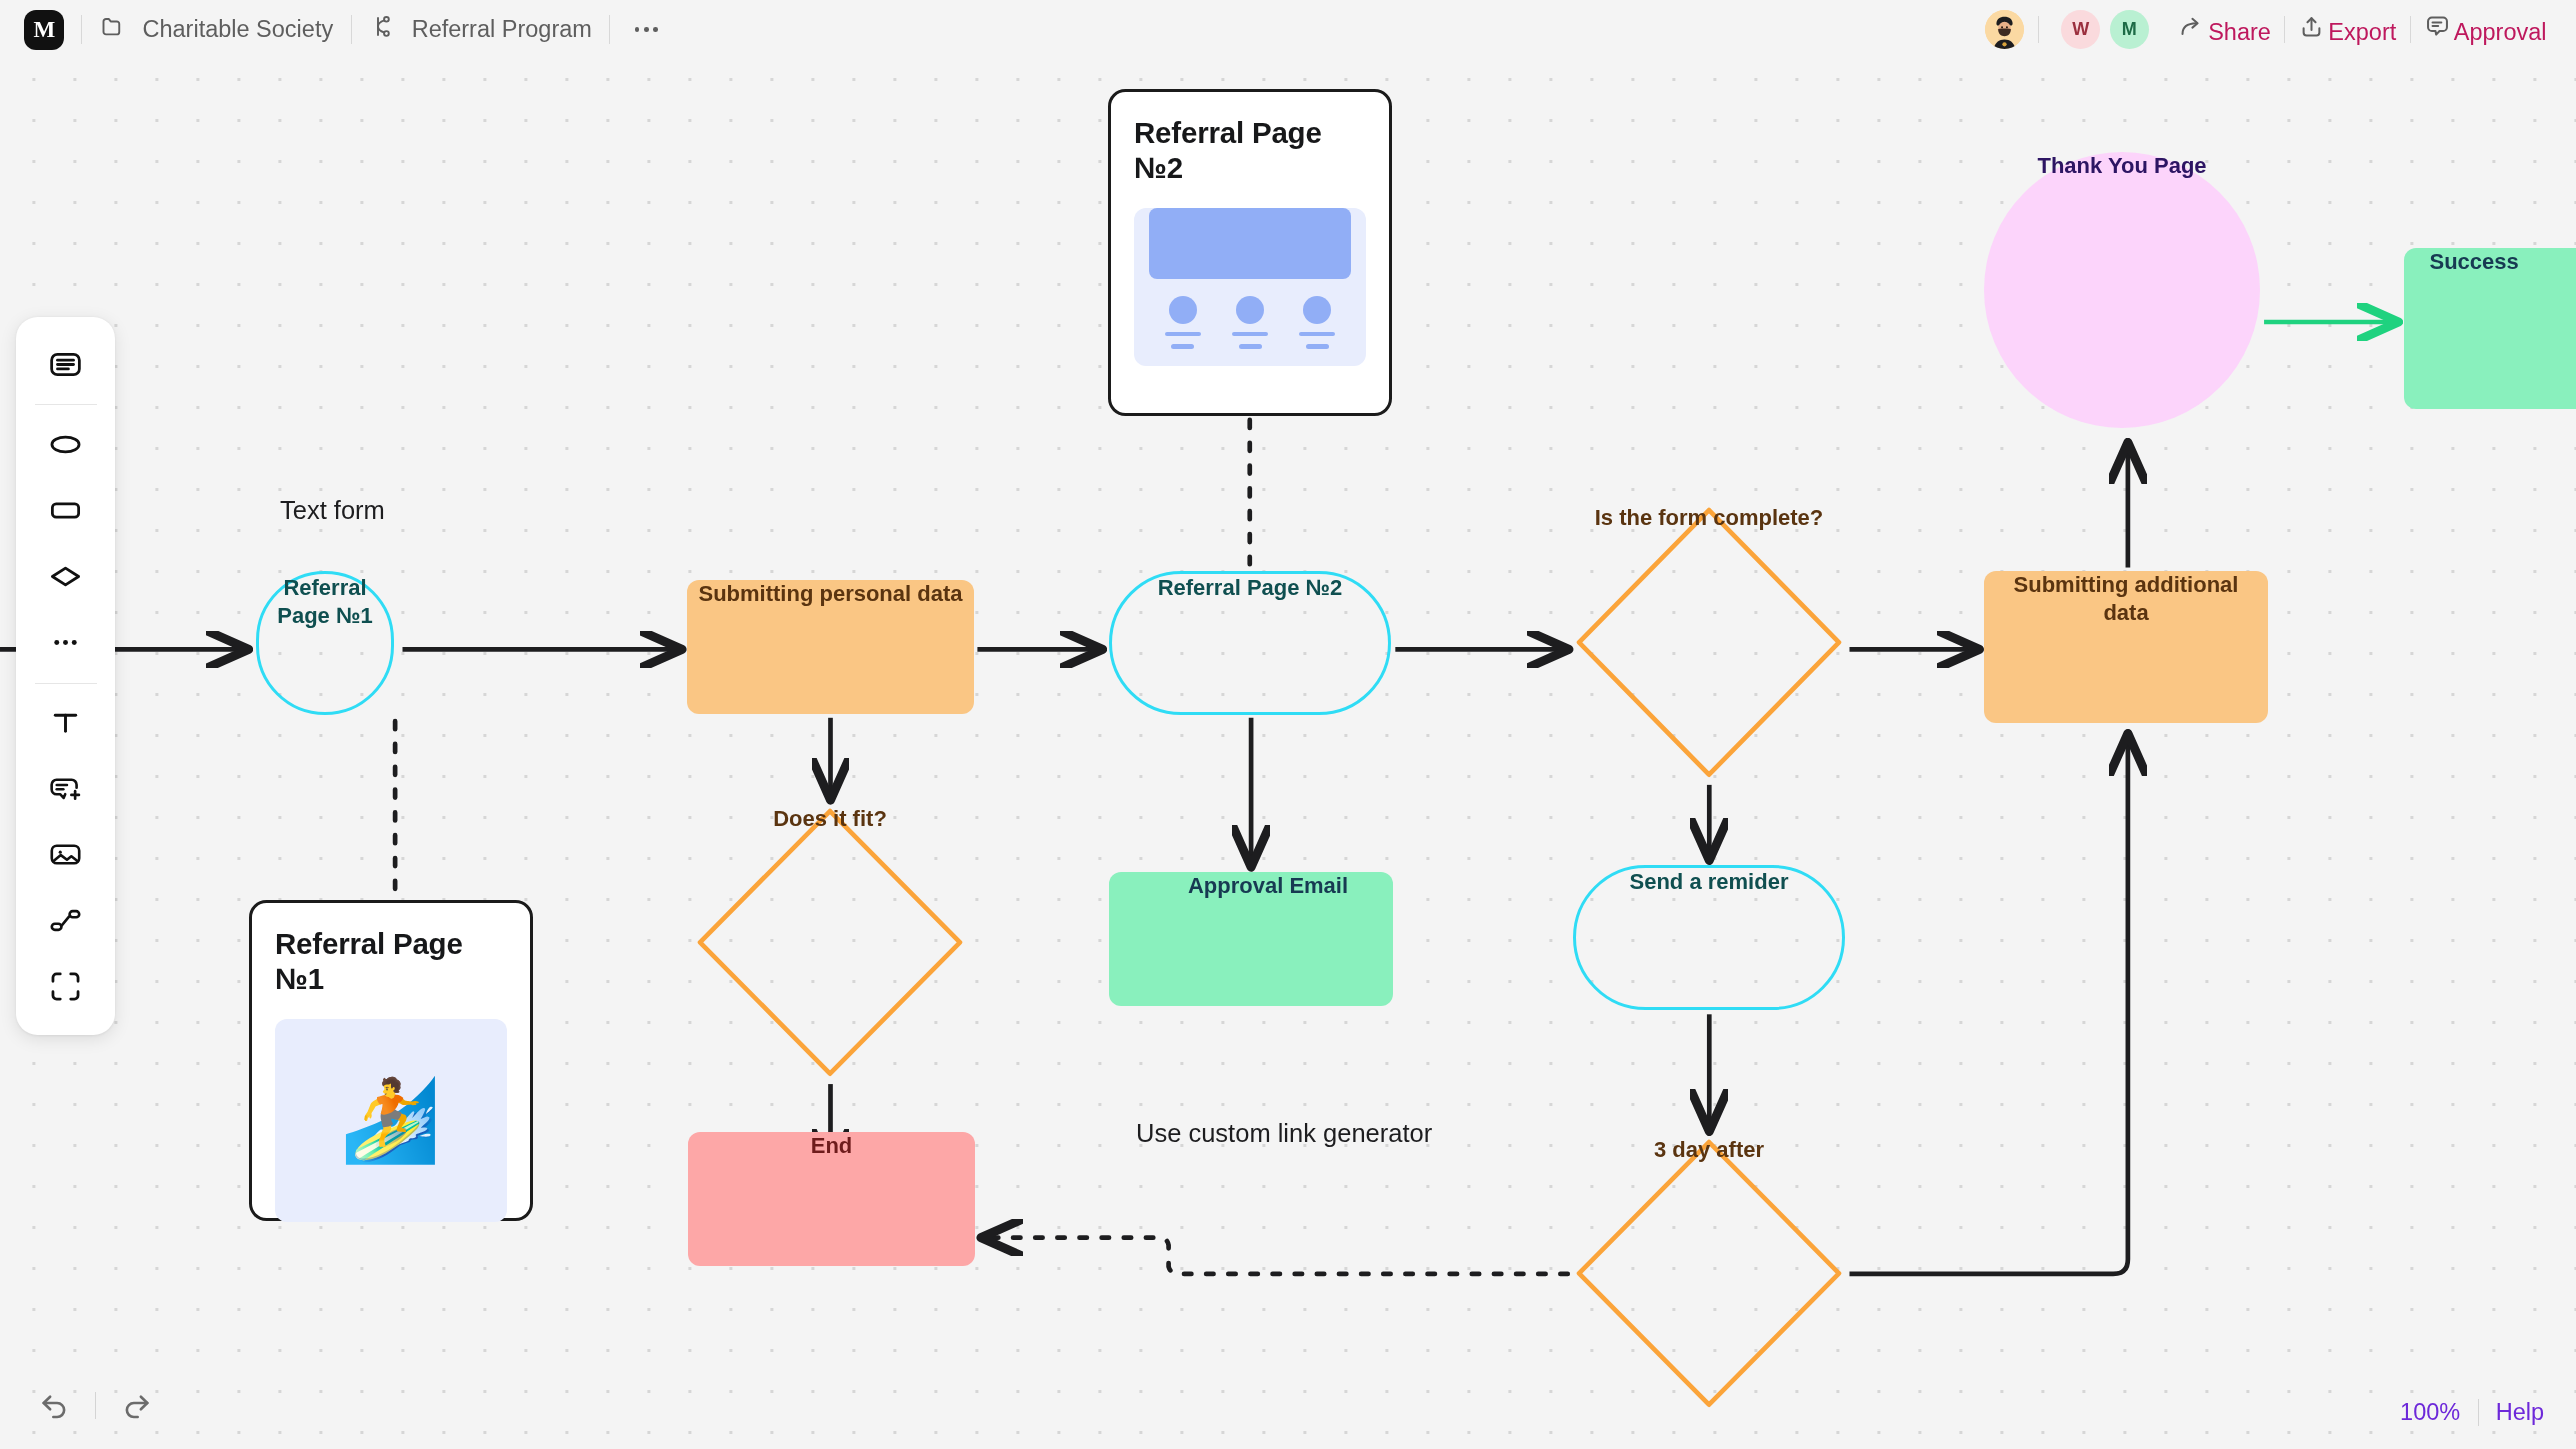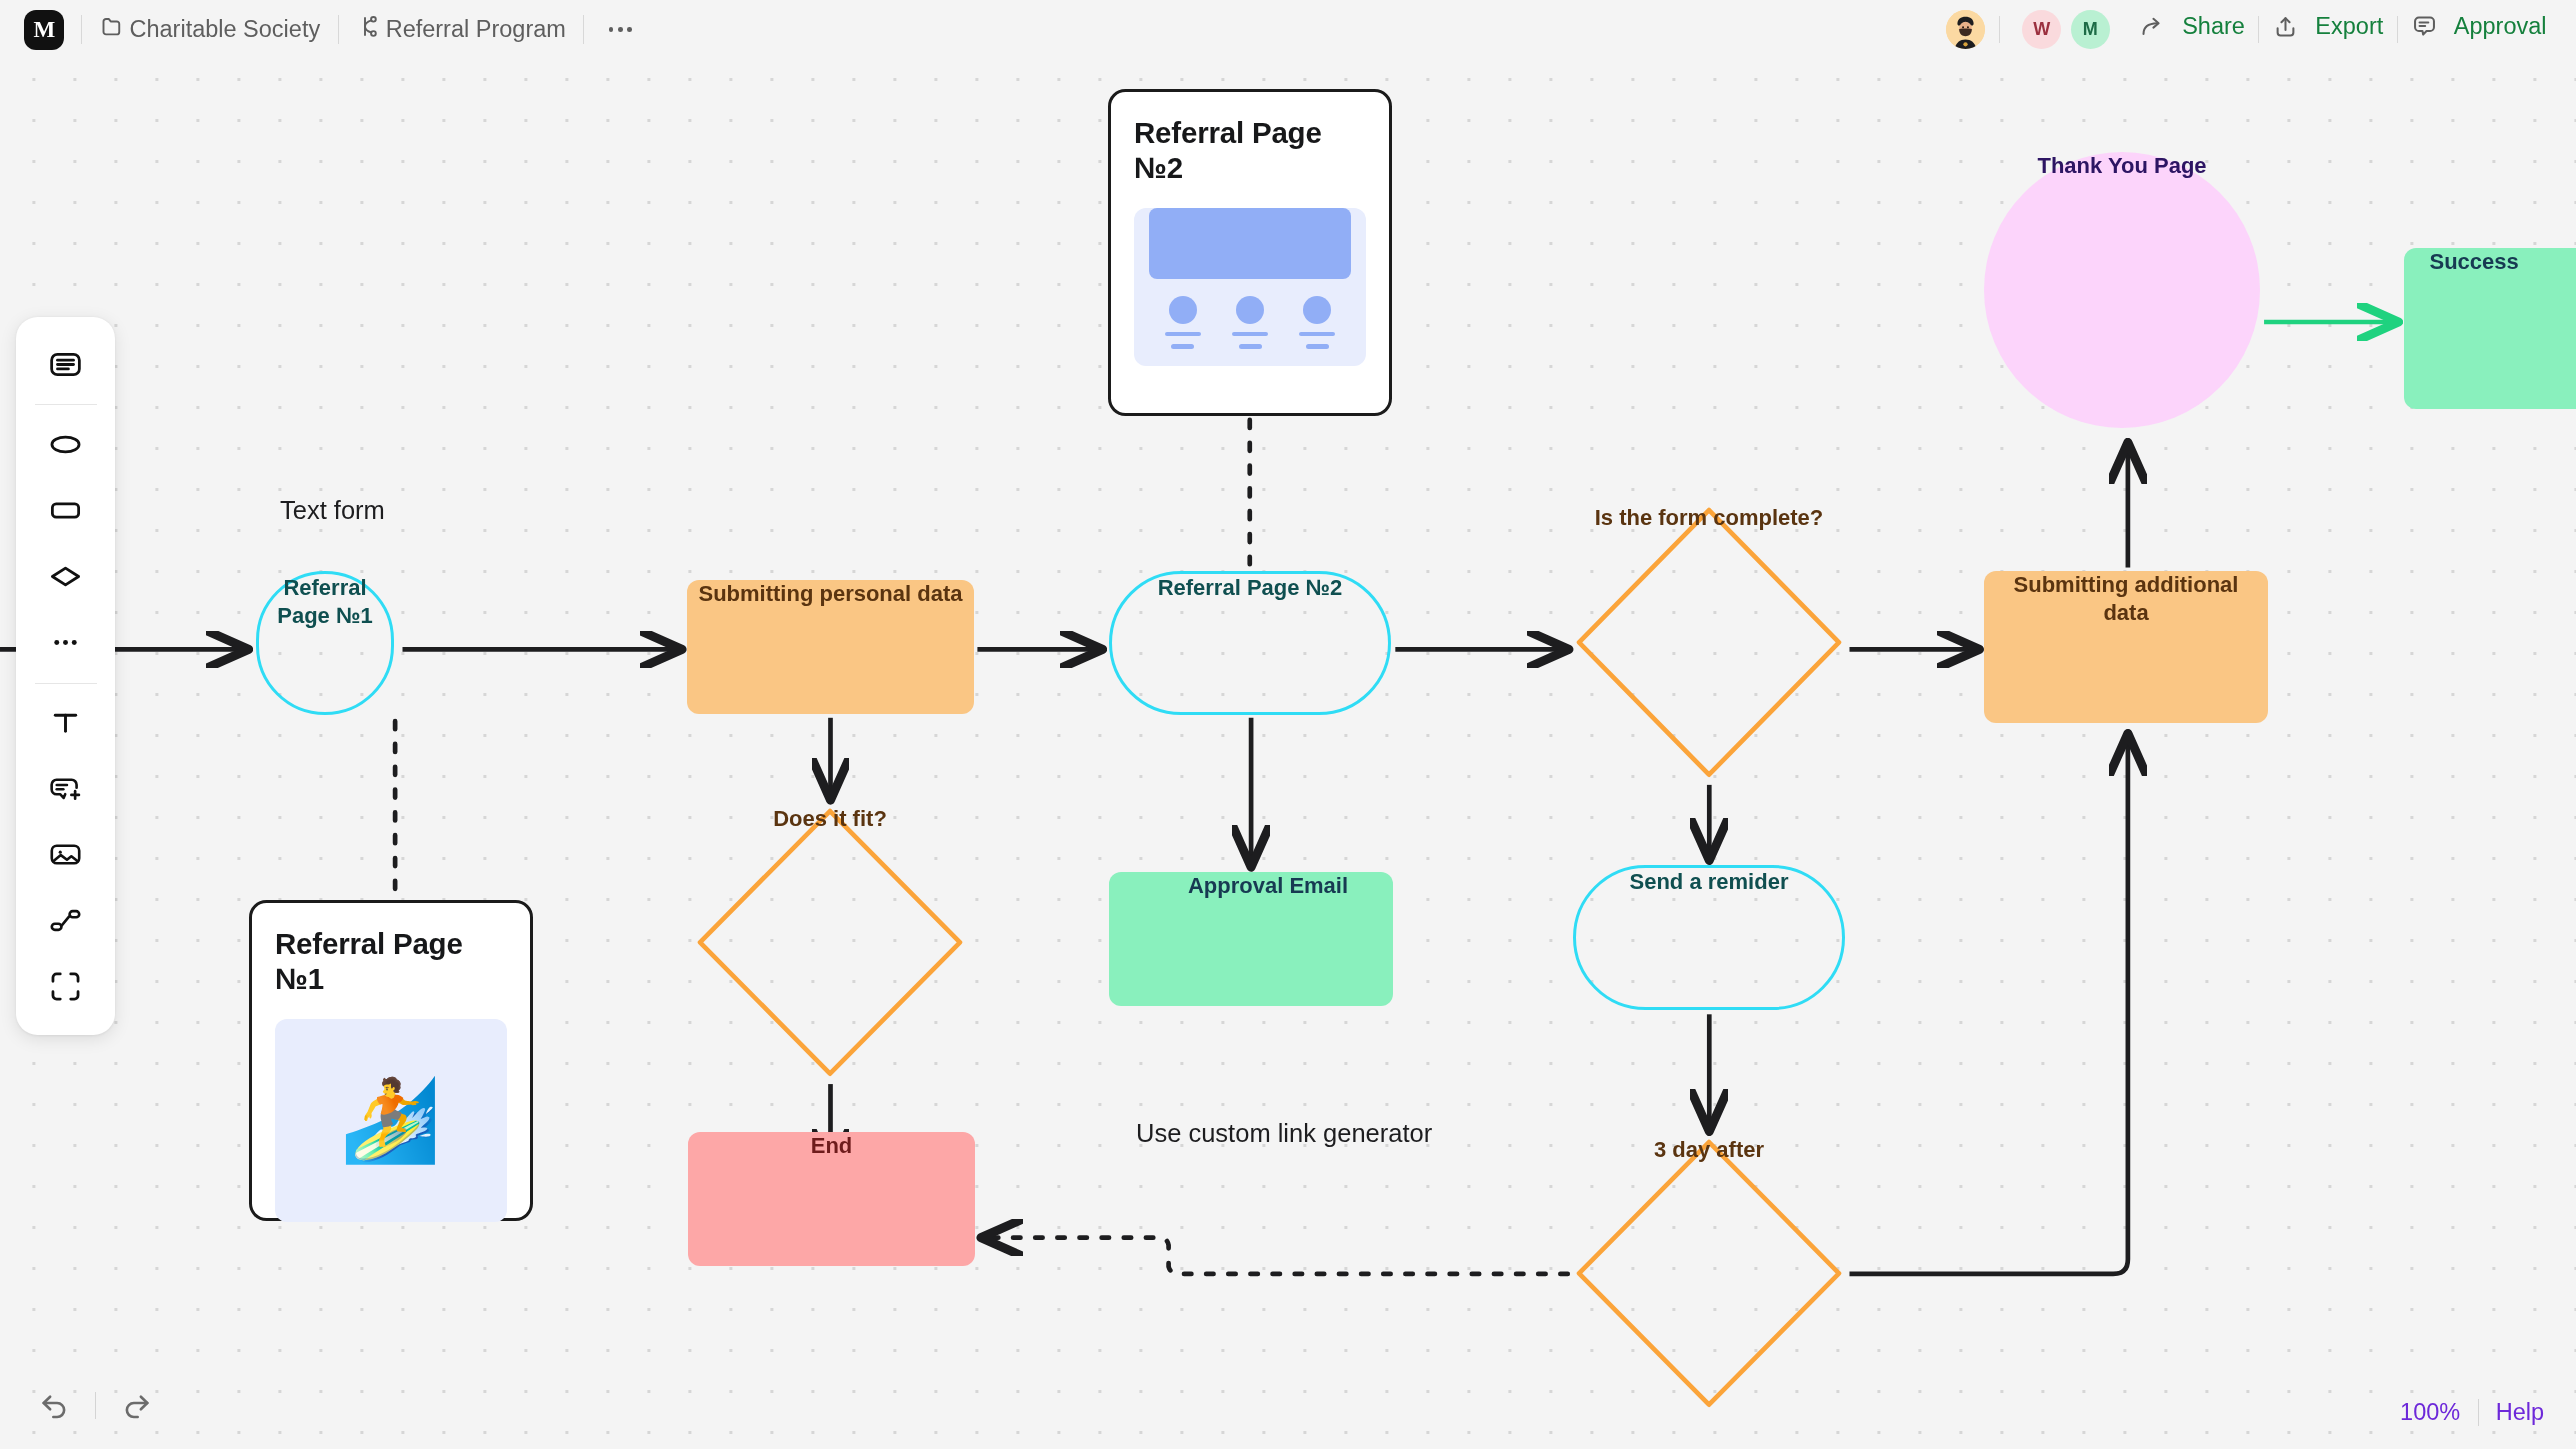--- a/index.html
+++ b/index.html
@@ -31,42 +31,42 @@
   .tb-right { display:flex; align-items:center; margin-left:auto; padding-right:29.5px; }
   .logo {
     width:40px; height:40px; border-radius:12px; background:#111;
     display:flex; align-items:center; justify-content:center;
     color:#fff; font-size:23px; font-weight:700; letter-spacing:-0.7px;
     font-family:"Liberation Serif", serif;
   }
   .vsep { width:0.7px; height:29.5px; background:#d8d8d8; margin:0 17.4px; }
   .vsep.sm { margin:0 13.4px; height:27px; }
   .crumb {
-    display:flex; align-items:center; gap:3px;
+    display:flex; align-items:center; gap:16px;
     font-size:23.5px; color:#5e5e5e; cursor:pointer; white-space:nowrap;
   }
   .crumb svg { flex:0 0 auto; }
   .dots-btn {
     display:flex; align-items:center; justify-content:center;
     width:38px; height:31px; cursor:pointer;
   }
   .dots-btn span {
     width:4.7px; height:4.7px; border-radius:50%; background:#5e5e5e; margin:0 2.3px;
   }
   .avatar {
     width:39px; height:39px; border-radius:50%;
     display:flex; align-items:center; justify-content:center;
     font-size:18px; font-weight:600; overflow:hidden; position:relative;
   }
   .av-photo { background:#fbd9a2; }
   .av-w { background:#fadadd; color:#9b2f3e; margin-left:9.4px; }
   .av-m { background:#b9f0d2; color:#1d6b46; margin-left:9.4px; }
   .tb-action {
-    display:flex; align-items:flex-start; gap:16px;
-    font-size:23.5px; color:#15803d; cursor:pointer; white-space:nowrap;
+    display:flex; align-items:flex-end; gap:3px;
+    font-size:23.5px; color:#be185d; cursor:pointer; white-space:nowrap;
   }
 
   
   #toolpanel {
     position:absolute; left:16px; top:317px; width:99px;
     background:#fff; border-radius:21.5px; z-index:30;
     box-shadow: 0 4px 17.4px rgba(0,0,0,.10), 0 0.7px 2.7px rgba(0,0,0,.06);
     padding:14.8px 0 14.8px 0;
     display:flex; flex-direction:column; align-items:center;
   }

